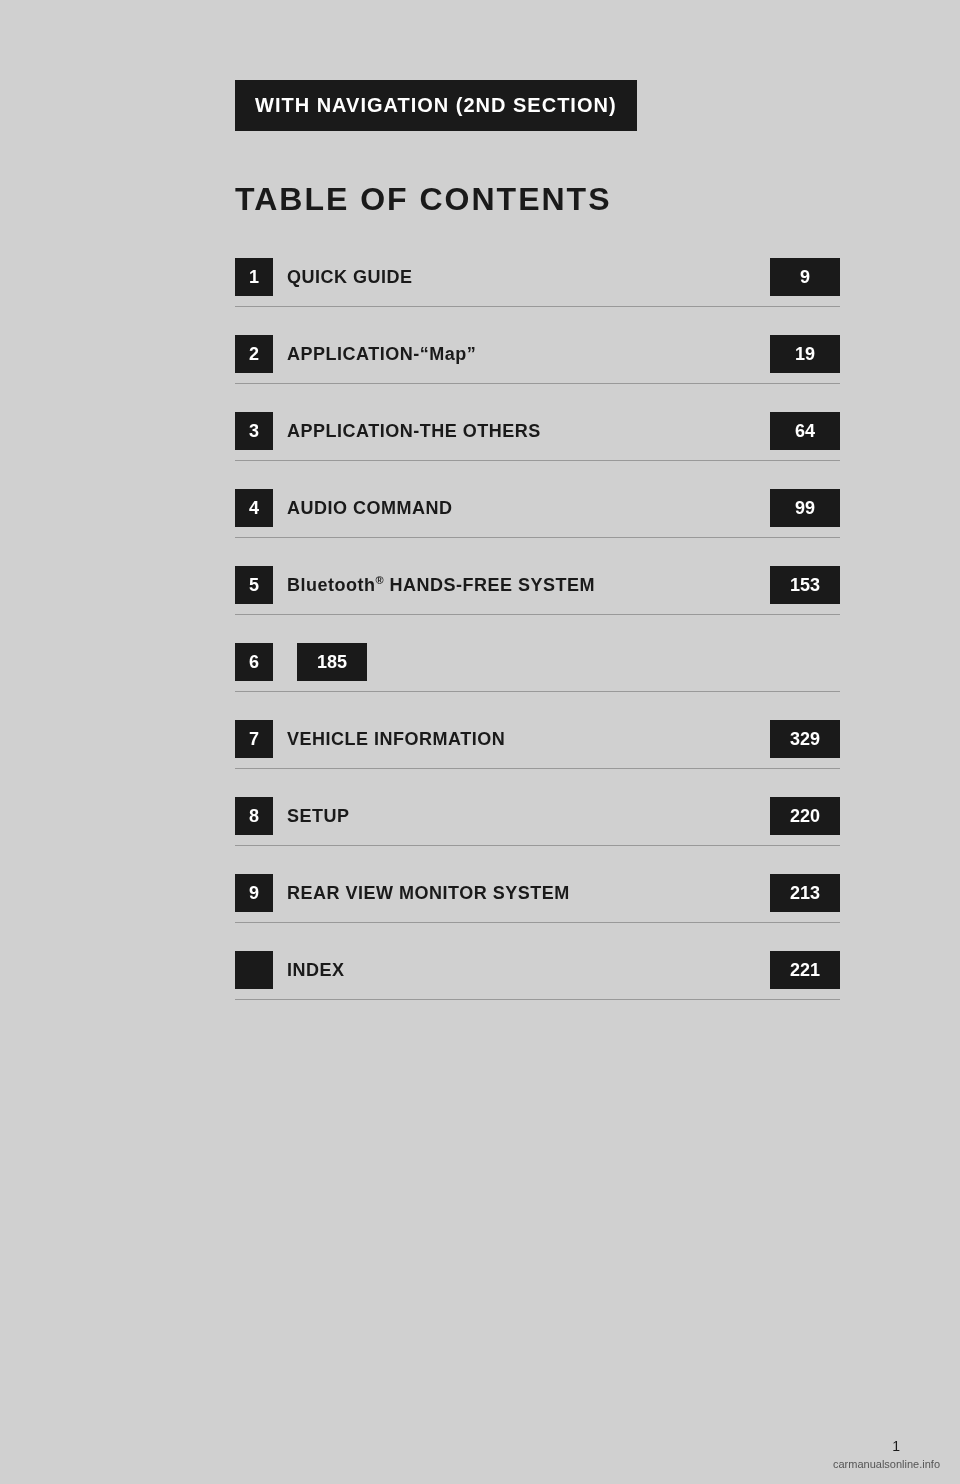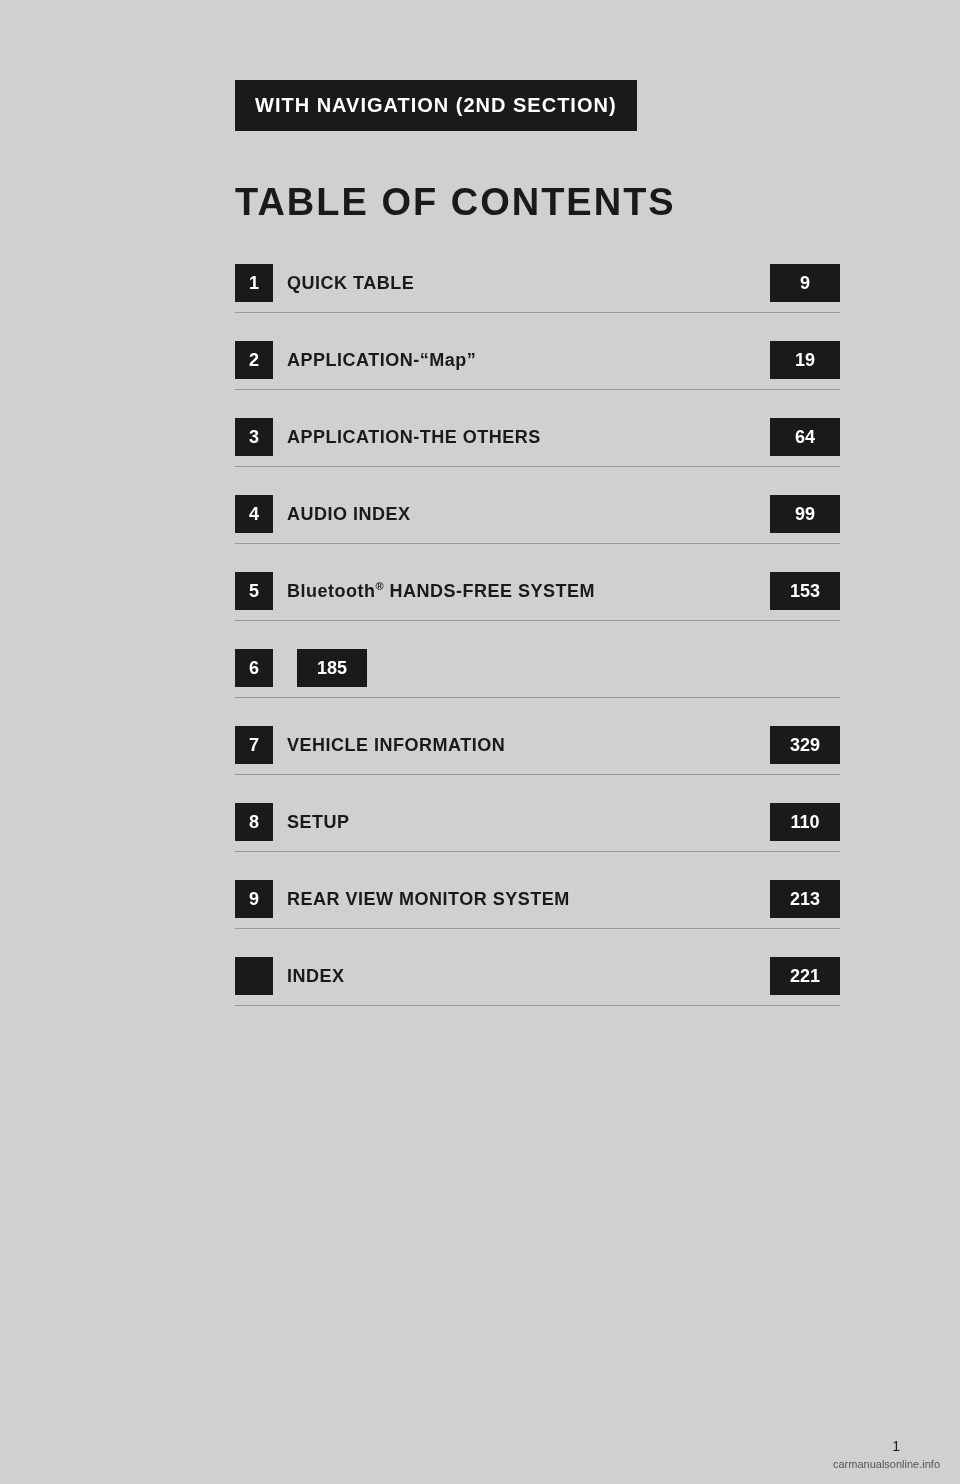--- a/index.html
+++ b/index.html
@@ -33,21 +33,21 @@
       margin-left: 175px;
     }
 
     .header-banner span {
       font-size: 20px;
       font-weight: bold;
       letter-spacing: 1px;
     }
 
     .table-title {
-      font-size: 38px;
+      font-size: 32px;
       font-weight: bold;
       color: #1a1a1a;
       margin-bottom: 40px;
       margin-left: 175px;
       letter-spacing: 2px;
     }
 
     .toc-container {
       margin-left: 175px;
       margin-right: 60px;
@@ -131,39 +131,39 @@
   <div class="header-banner">
     <span>WITH NAVIGATION (2ND SECTION)</span>
   </div>
 
   <div class="table-title">TABLE OF CONTENTS</div>
 
   <div class="toc-container">
 
     <div class="toc-row">
       <div class="toc-number">1</div>
-      <div class="toc-label">QUICK TABLE</div>
+      <div class="toc-label">QUICK GUIDE</div>
       <div class="toc-page">9</div>
     </div>
 
     <div class="toc-row">
       <div class="toc-number">2</div>
       <div class="toc-label">APPLICATION-“Map”</div>
       <div class="toc-page">19</div>
     </div>
 
     <div class="toc-row">
       <div class="toc-number">3</div>
       <div class="toc-label">APPLICATION-THE OTHERS</div>
       <div class="toc-page">64</div>
     </div>
 
     <div class="toc-row">
       <div class="toc-number">4</div>
-      <div class="toc-label">AUDIO INDEX</div>
+      <div class="toc-label">AUDIO COMMAND</div>
       <div class="toc-page">99</div>
     </div>
 
     <div class="toc-row">
       <div class="toc-number">5</div>
       <div class="toc-label">Bluetooth<sup>®</sup> HANDS-FREE SYSTEM</div>
       <div class="toc-page">153</div>
     </div>
 
     <div class="toc-row">
@@ -173,21 +173,21 @@
 
     <div class="toc-row">
       <div class="toc-number">7</div>
       <div class="toc-label">VEHICLE INFORMATION</div>
       <div class="toc-page">329</div>
     </div>
 
     <div class="toc-row">
       <div class="toc-number">8</div>
       <div class="toc-label">SETUP</div>
-      <div class="toc-page">110</div>
+      <div class="toc-page">220</div>
     </div>
 
     <div class="toc-row">
       <div class="toc-number">9</div>
       <div class="toc-label">REAR VIEW MONITOR SYSTEM</div>
       <div class="toc-page">213</div>
     </div>
 
     <div class="toc-row">
       <div class="toc-number black-square">&nbsp;</div>

